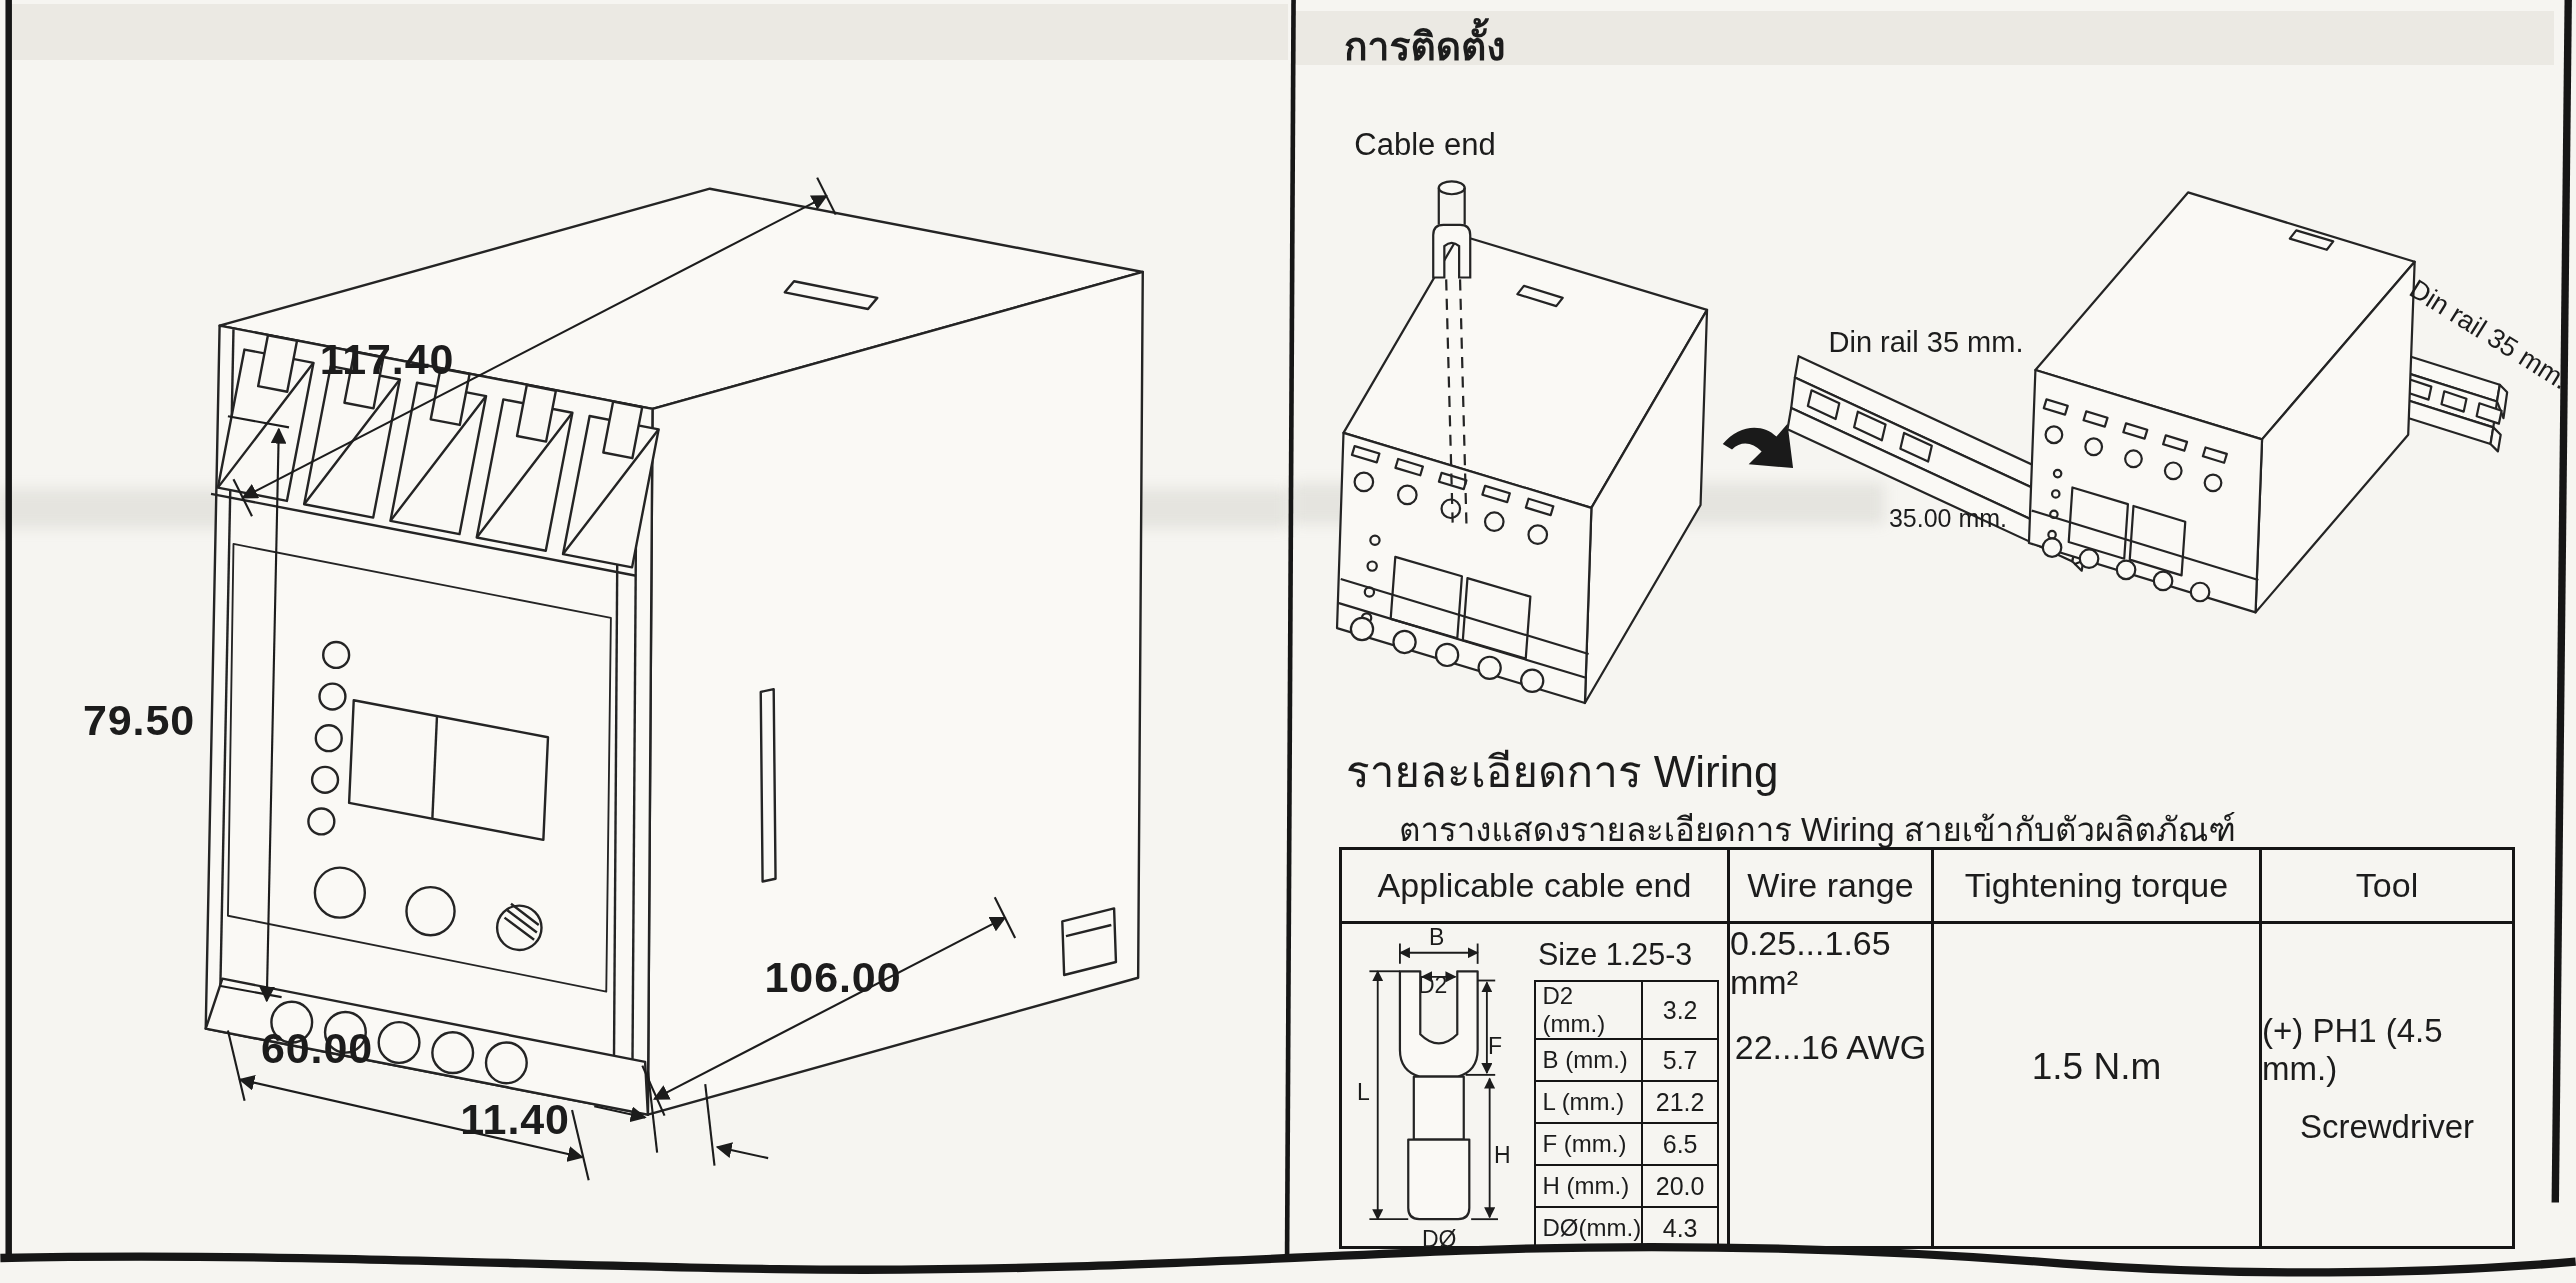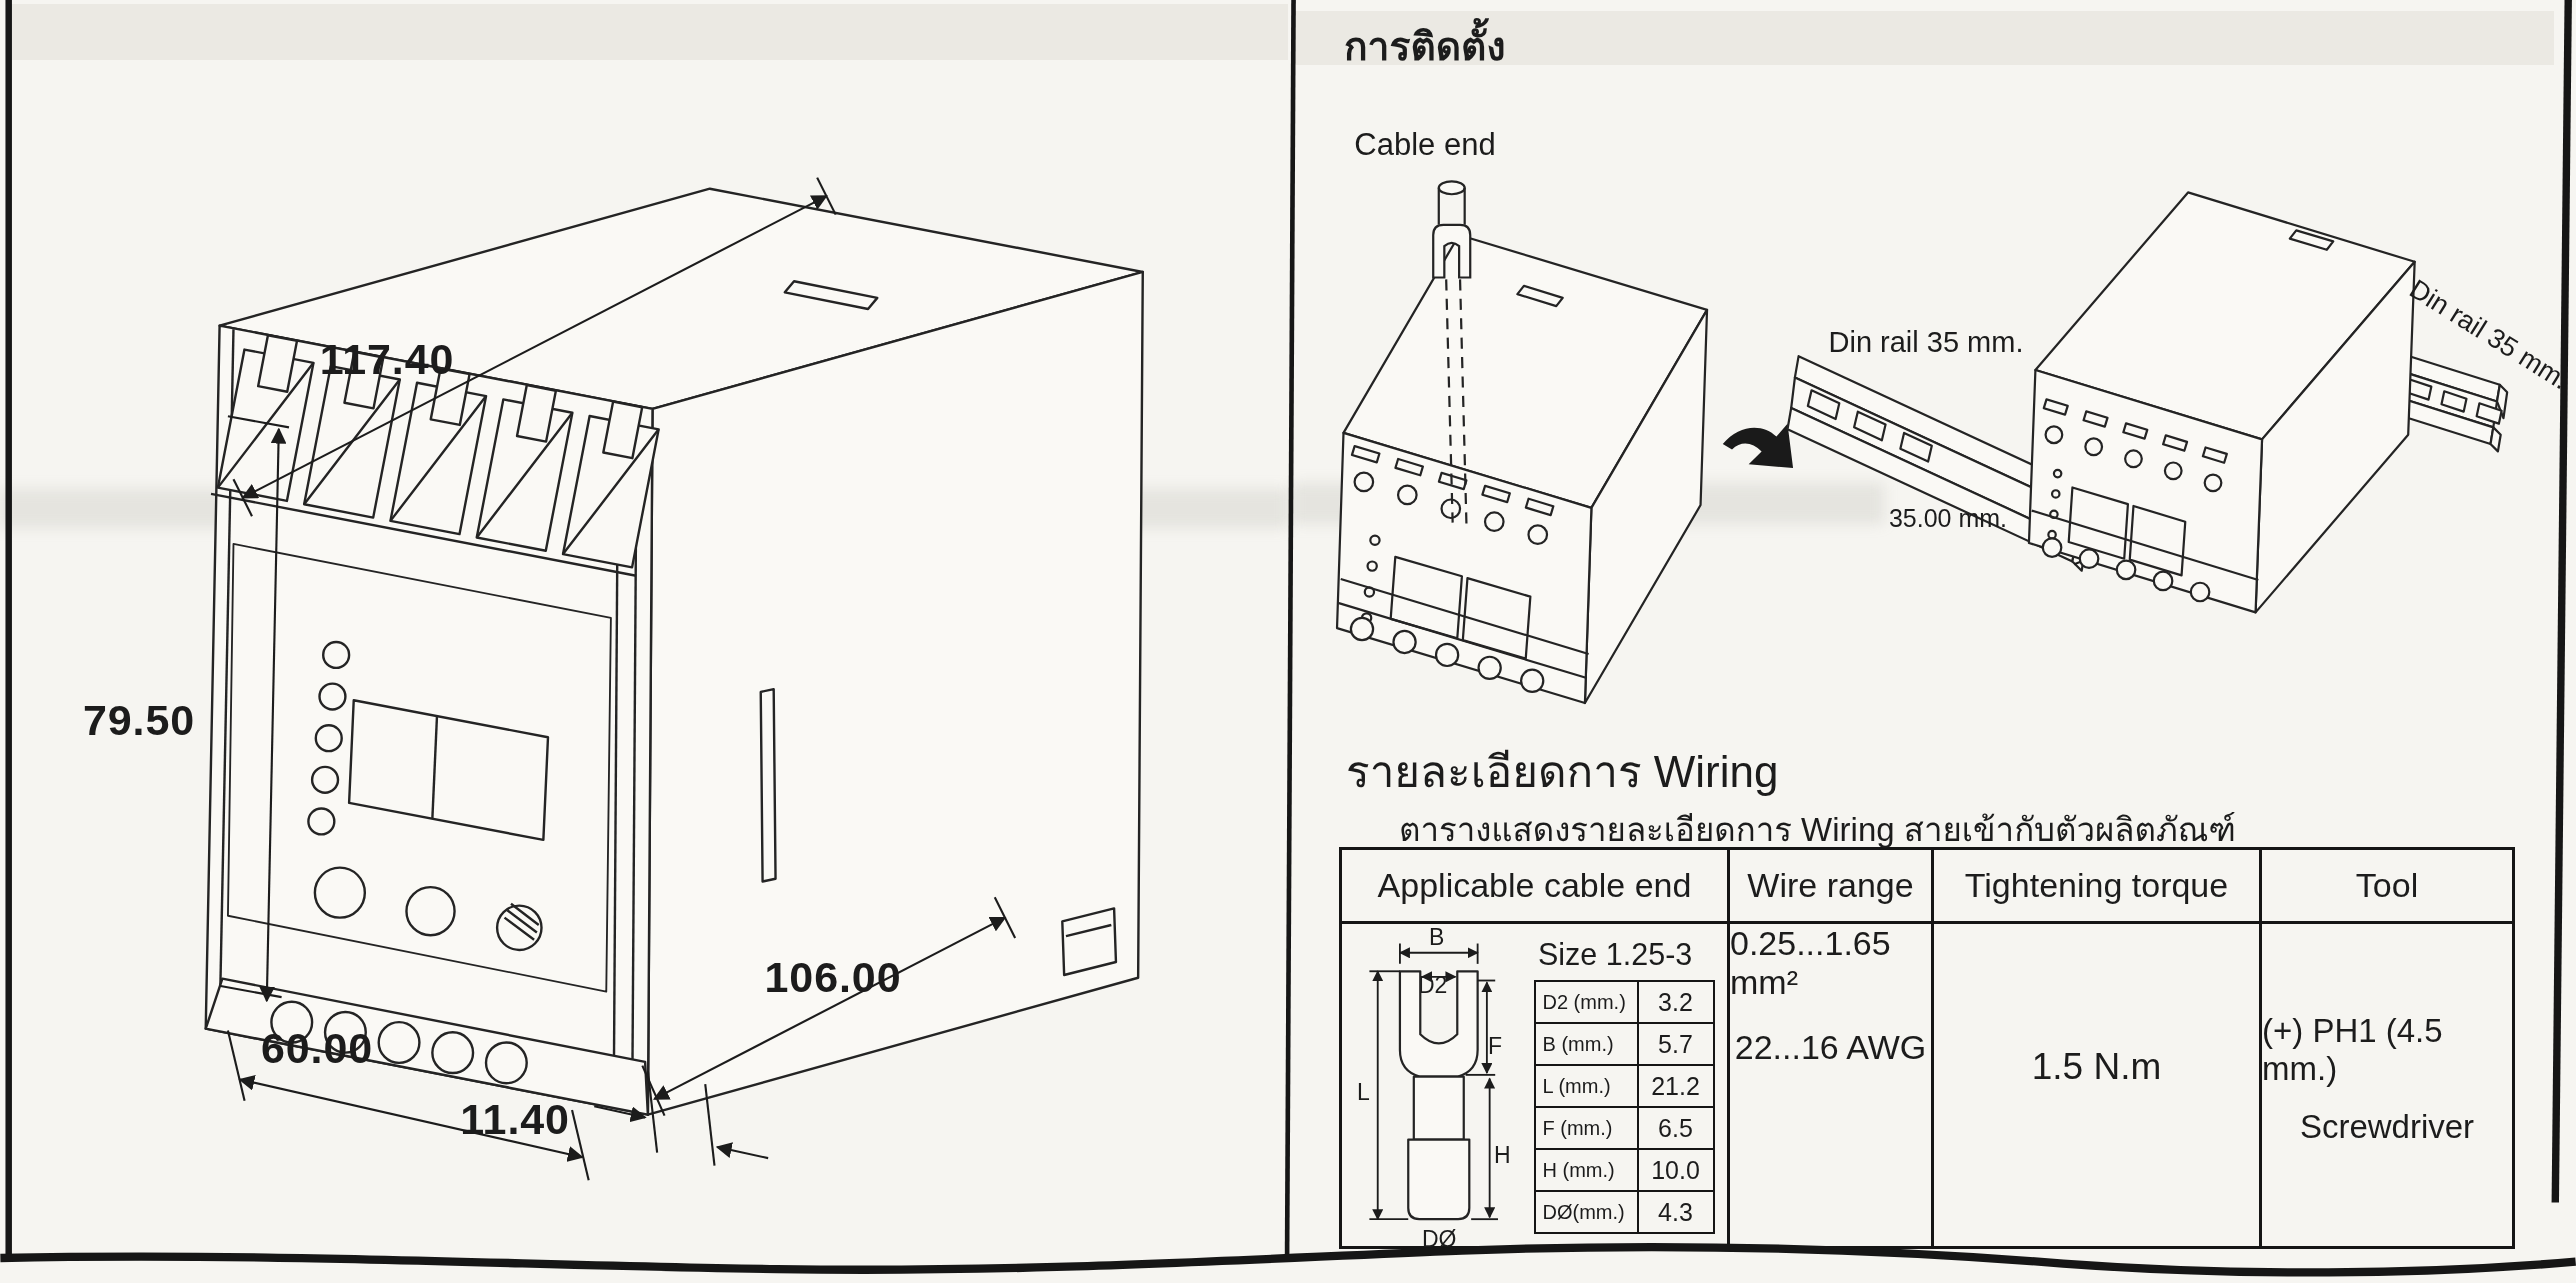--- a/index.html
+++ b/index.html
@@ -21,21 +21,21 @@
   .wt th,.wt td{border:3.7px solid #151515;padding:0;}
   .wt th{font-size:34px;font-weight:400;height:71px;text-align:center;vertical-align:middle;}
   .wt td{vertical-align:top;position:relative;}
   .cellcol{display:flex;flex-direction:column;align-items:center;height:100%;box-sizing:border-box;}
   .wr{gap:26px;font-size:34px;}
   .tq{justify-content:center;font-size:37px;padding-bottom:37px;}
   .tl{padding-top:88px;gap:20.4px;font-size:33px;}
   .sizelbl{position:absolute;left:196px;top:13px;font-size:30.5px;white-space:nowrap;}
   table.st{position:absolute;left:192px;top:56px;border-collapse:collapse;table-layout:fixed;}
   .st td{border:2.8px solid #151515;height:40px;vertical-align:middle;}
-  .st .sl{width:94px;font-size:20px;padding-left:6.5px;}
+  .st .sl{width:94px;font-size:24px;padding-left:6.5px;}
   .st .sv{width:74px;font-size:25px;text-align:center;}
   .fdl{position:absolute;font-size:23px;white-space:nowrap;}
   svg.art{position:absolute;left:0;top:0;z-index:5;pointer-events:none;}
   .txt{z-index:6;}
 </style>
 </head>
 <body>
 
 <div class="page">
 
@@ -82,21 +82,21 @@
           <tr>
                   <td class="sl">L (mm.)</td>
                   <td class="sv">21.2</td>
                 </tr>
           <tr>
                   <td class="sl">F (mm.)</td>
                   <td class="sv">6.5</td>
                 </tr>
           <tr>
                   <td class="sl">H (mm.)</td>
-                  <td class="sv">10.0</td>
+                  <td class="sv">20.0</td>
                 </tr>
           <tr>
                   <td class="sl">DØ(mm.)</td>
                   <td class="sv">4.3</td>
                 </tr>
         </tbody>
             </table>
       </td>
       <td>
         <div class="cellcol wr">

